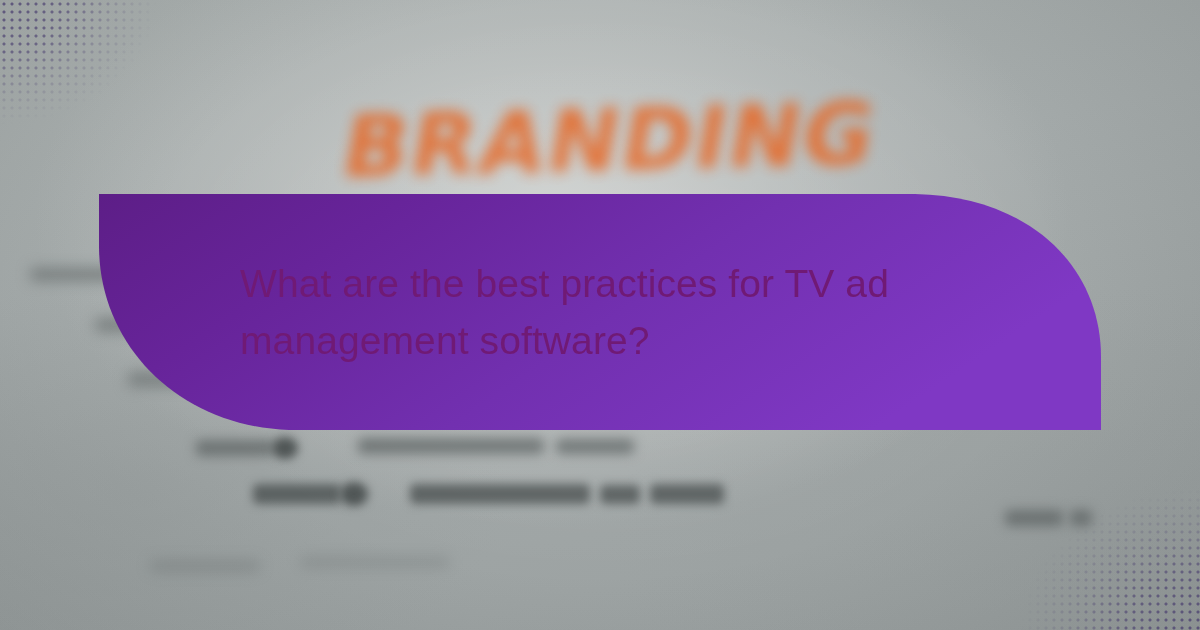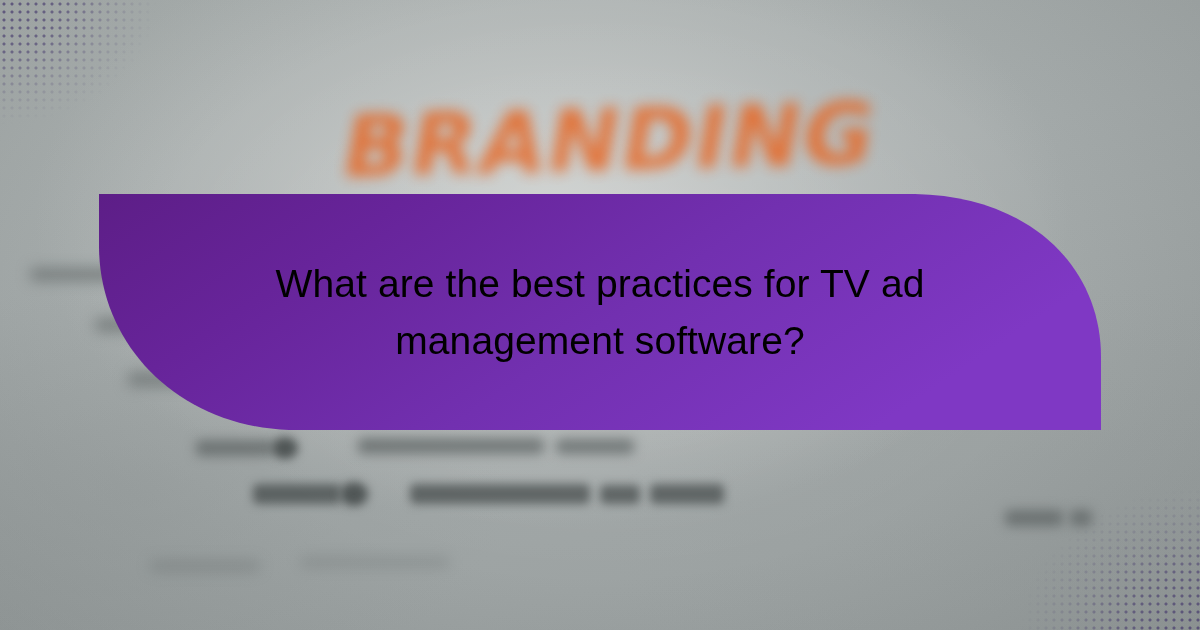--- a/index.html
+++ b/index.html
@@ -114,26 +114,26 @@
     width: 1002px;
     height: 236px;
     display: flex;
     align-items: center;
     justify-content: center;
     box-sizing: border-box;
     padding: 0 80px;
   }
   .headline {
     margin: 12px;
-    color: #000000;
+    color: #701a75;
     font-family: "Liberation Sans", sans-serif;
     font-weight: 400;
     font-size: 39px;
     line-height: 57px;
-    text-align: center;
+    text-align: left;
     letter-spacing: 0.1px;
     max-width: 720px;
   }
 </style>
 </head>
 <body>
 
 <div id="card">
 
   <div class="bg-layer"></div>

